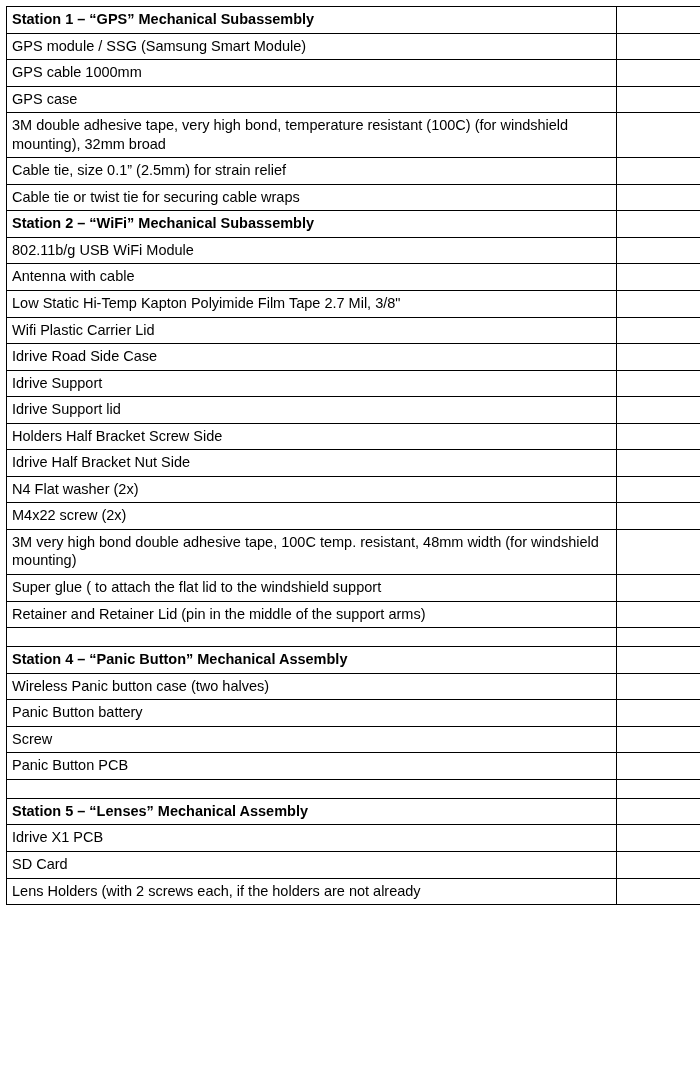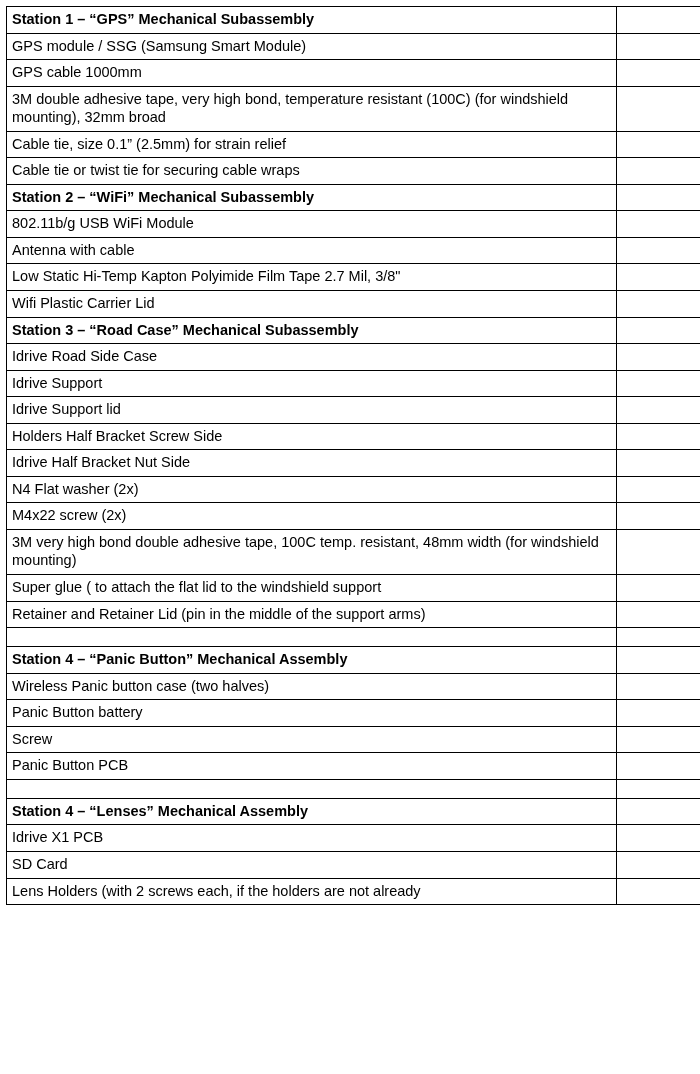--- a/index.html
+++ b/index.html
@@ -60,20 +60,24 @@
         </tr>
         <tr>
           <td>GPS module / SSG (Samsung Smart Module)</td>
           <td class="qty-cell"></td>
         </tr>
         <tr>
           <td>GPS cable 1000mm</td>
           <td class="qty-cell"></td>
         </tr>
         <tr>
+          <td>GPS case</td>
+          <td class="qty-cell"></td>
+        </tr>
+        <tr>
           <td> 3M double adhesive tape, very high bond, temperature resistant (100C) (for windshield mounting), 32mm broad</td>
           <td class="qty-cell"></td>
         </tr>
         <tr>
           <td>Cable tie, size 0.1” (2.5mm)  for strain relief</td>
           <td class="qty-cell"></td>
         </tr>
         <tr>
           <td>Cable tie or twist tie for securing cable wraps</td>
           <td class="qty-cell"></td>
@@ -90,24 +94,20 @@
           <td>Antenna with cable</td>
           <td class="qty-cell"></td>
         </tr>
         <tr>
           <td class="nowrap-pad">Low Static Hi-Temp Kapton Polyimide Film Tape 2.7 Mil, 3/8"
 </td>
           <td class="qty-cell"></td>
         </tr>
         <tr>
           <td>Wifi  Plastic Carrier Lid</td>
-          <td class="qty-cell"></td>
-        </tr>
-        <tr>
-          <td class="header-cell">Station 3 – “Road Case” Mechanical Subassembly</td>
           <td class="qty-cell"></td>
         </tr>
         <tr>
           <td>Idrive Road Side Case</td>
           <td class="qty-cell"></td>
         </tr>
         <tr>
           <td>Idrive Support</td>
           <td class="qty-cell"></td>
         </tr>
@@ -165,21 +165,21 @@
         </tr>
         <tr>
           <td>Panic Button PCB</td>
           <td class="qty-cell"></td>
         </tr>
         <tr class="blank-row">
           <td></td>
           <td class="qty-cell"></td>
         </tr>
         <tr>
-          <td class="header-cell">Station 4 – “Lenses” Mechanical Assembly</td>
+          <td class="header-cell">Station 5 – “Lenses” Mechanical Assembly</td>
           <td class="qty-cell"></td>
         </tr>
         <tr>
           <td>Idrive X1 PCB</td>
           <td class="qty-cell"></td>
         </tr>
         <tr>
           <td>SD Card</td>
           <td class="qty-cell"></td>
         </tr>

